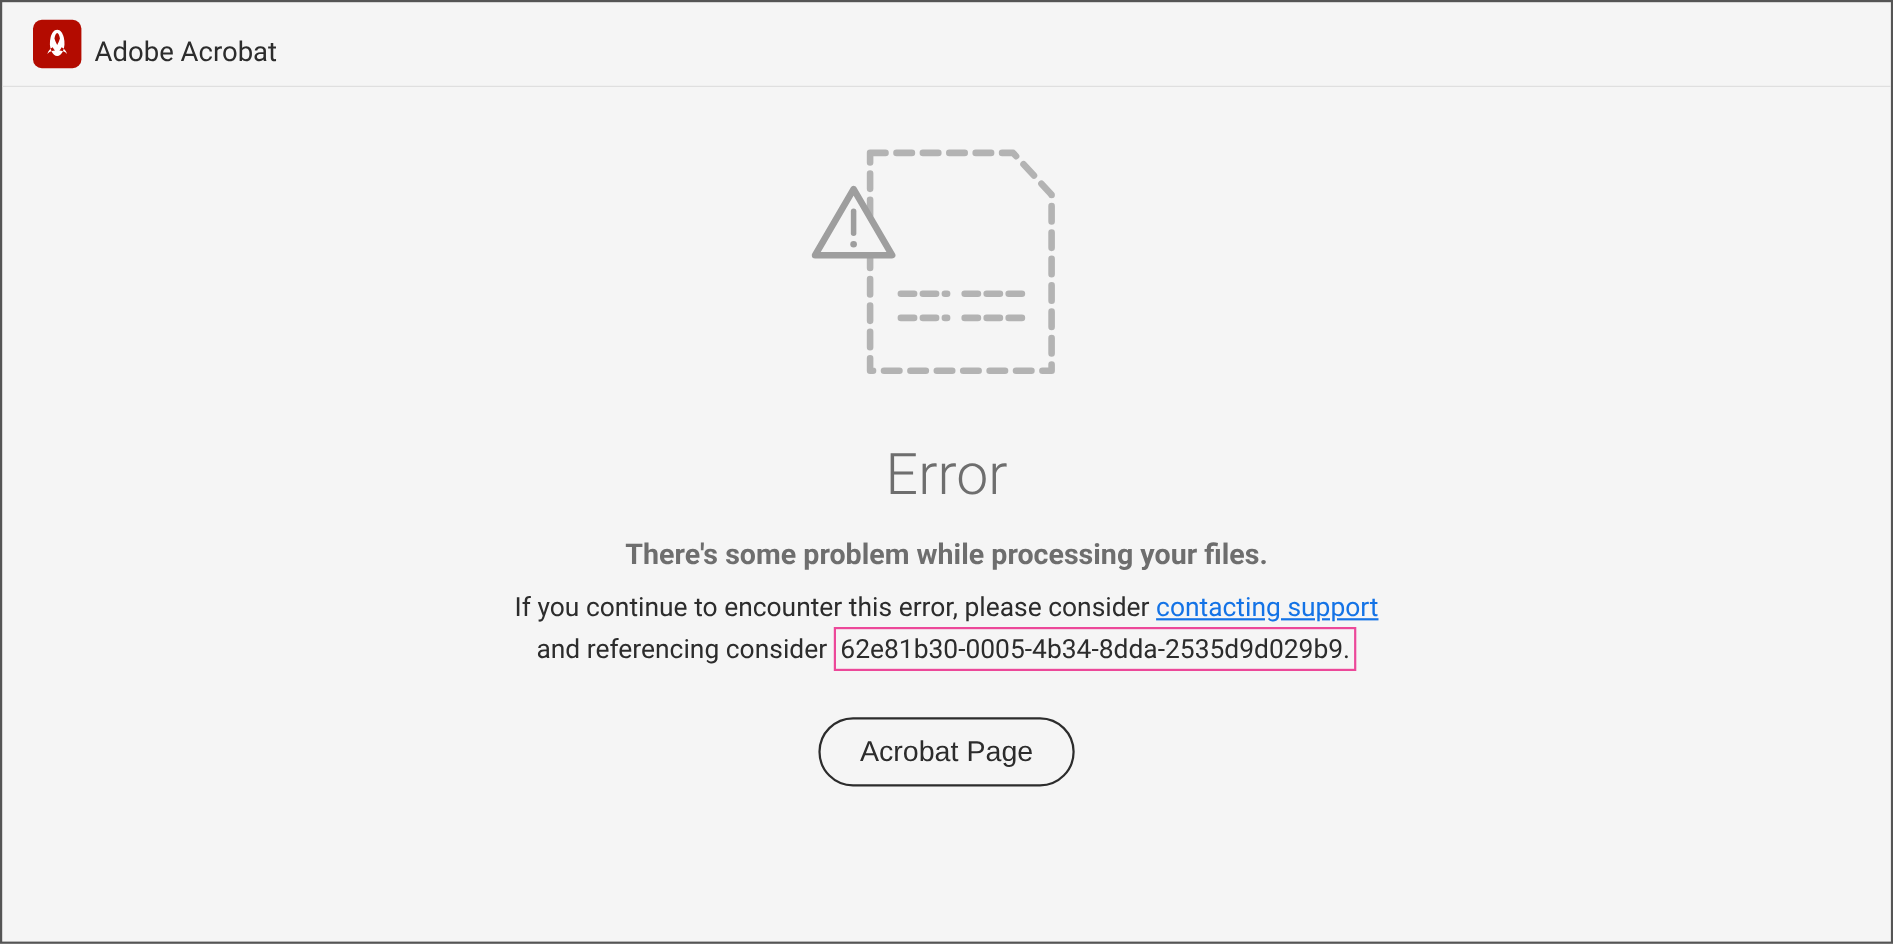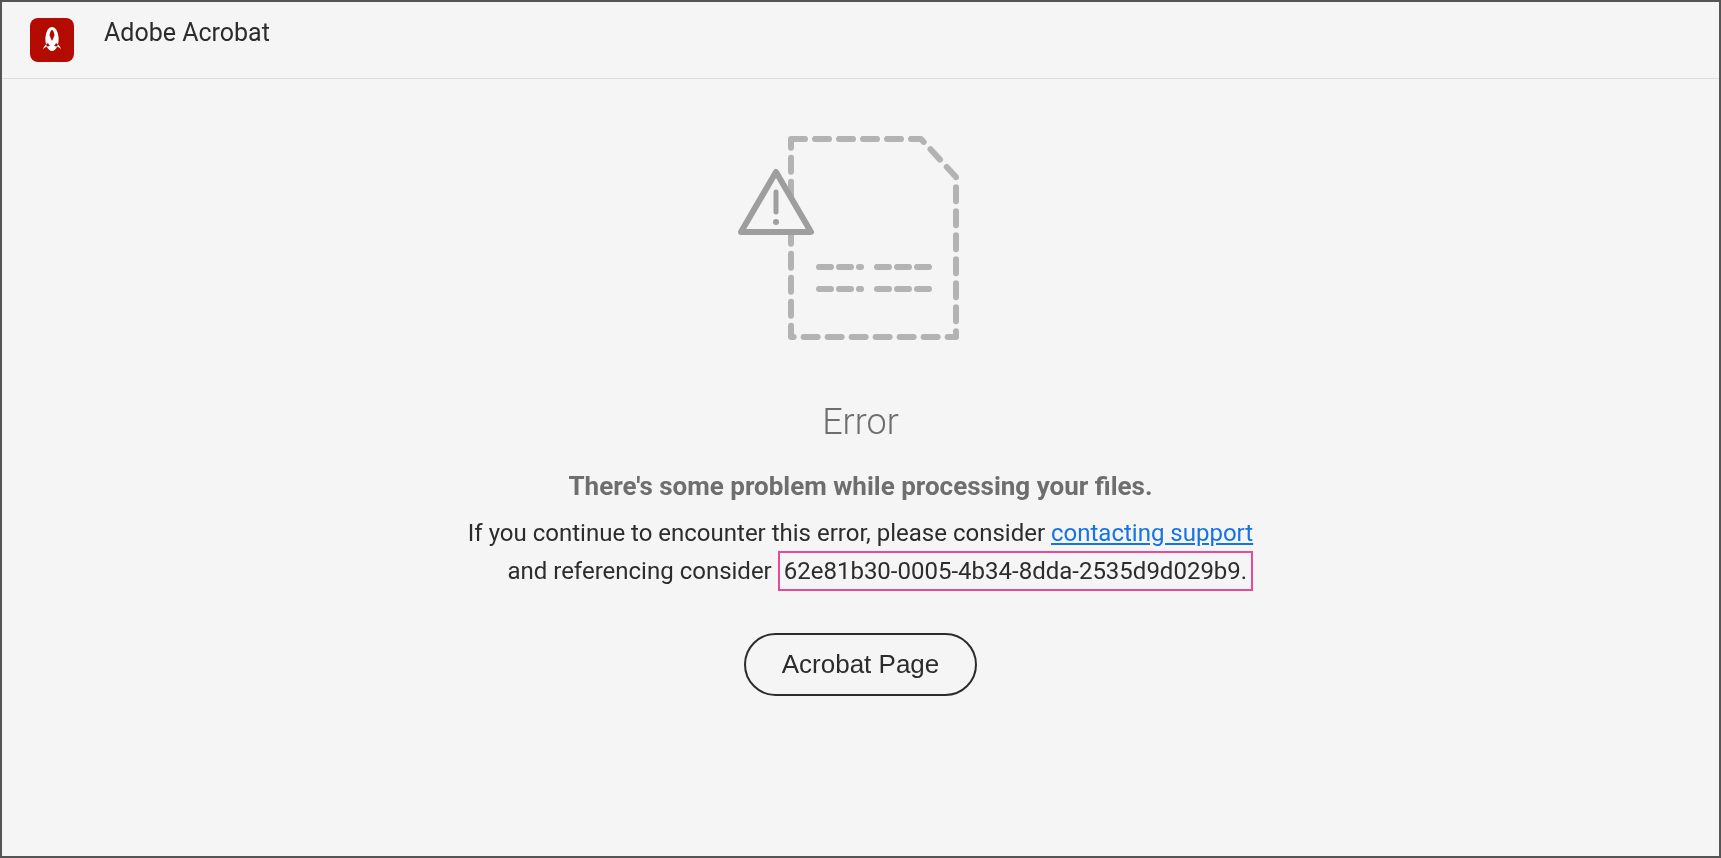--- a/index.html
+++ b/index.html
@@ -4,24 +4,24 @@
 <style>
   * { box-sizing: border-box; margin: 0; padding: 0; }
   html, body { width: 1721px; height: 858px; }
   body {
     font-family: -apple-system, BlinkMacSystemFont, "Segoe UI", Roboto, Helvetica, Arial, sans-serif;
     background: #f5f5f5;
     border: 2px solid #555;
   }
   .header {
     display: flex;
-    align-items: flex-start;
+    align-items: flex-end;
     padding: 16px 28px;
     border-bottom: 1px solid #ddd;
-    gap: 30px;
+    gap: 12px;
   }
   .app-icon {
     width: 44px;
     height: 44px;
     background: #b30b00;
     border-radius: 8px;
     display: flex;
     align-items: center;
     justify-content: center;
   }
@@ -33,36 +33,36 @@
   .main {
     display: flex;
     flex-direction: column;
     align-items: center;
     padding-top: 48px;
   }
   .error-illustration {
     margin-bottom: 40px;
   }
   .error-heading {
-    font-size: 36px;
+    font-size: 52px;
     font-weight: 300;
     color: #6e6e6e;
     margin-bottom: 28px;
   }
   .error-subtext {
     font-size: 26px;
     color: #6e6e6e;
     font-weight: 700;
     margin-bottom: 14px;
   }
   .error-detail {
     font-size: 24px;
     color: #2c2c2c;
     font-weight: 400;
-    text-align: right;
+    text-align: center;
     line-height: 1.5;
     max-width: 1100px;
   }
   .support-link {
     color: #1473e6;
     text-decoration: underline;
     cursor: pointer;
   }
   .session-highlight {
     border: 2px solid #ec4899;

